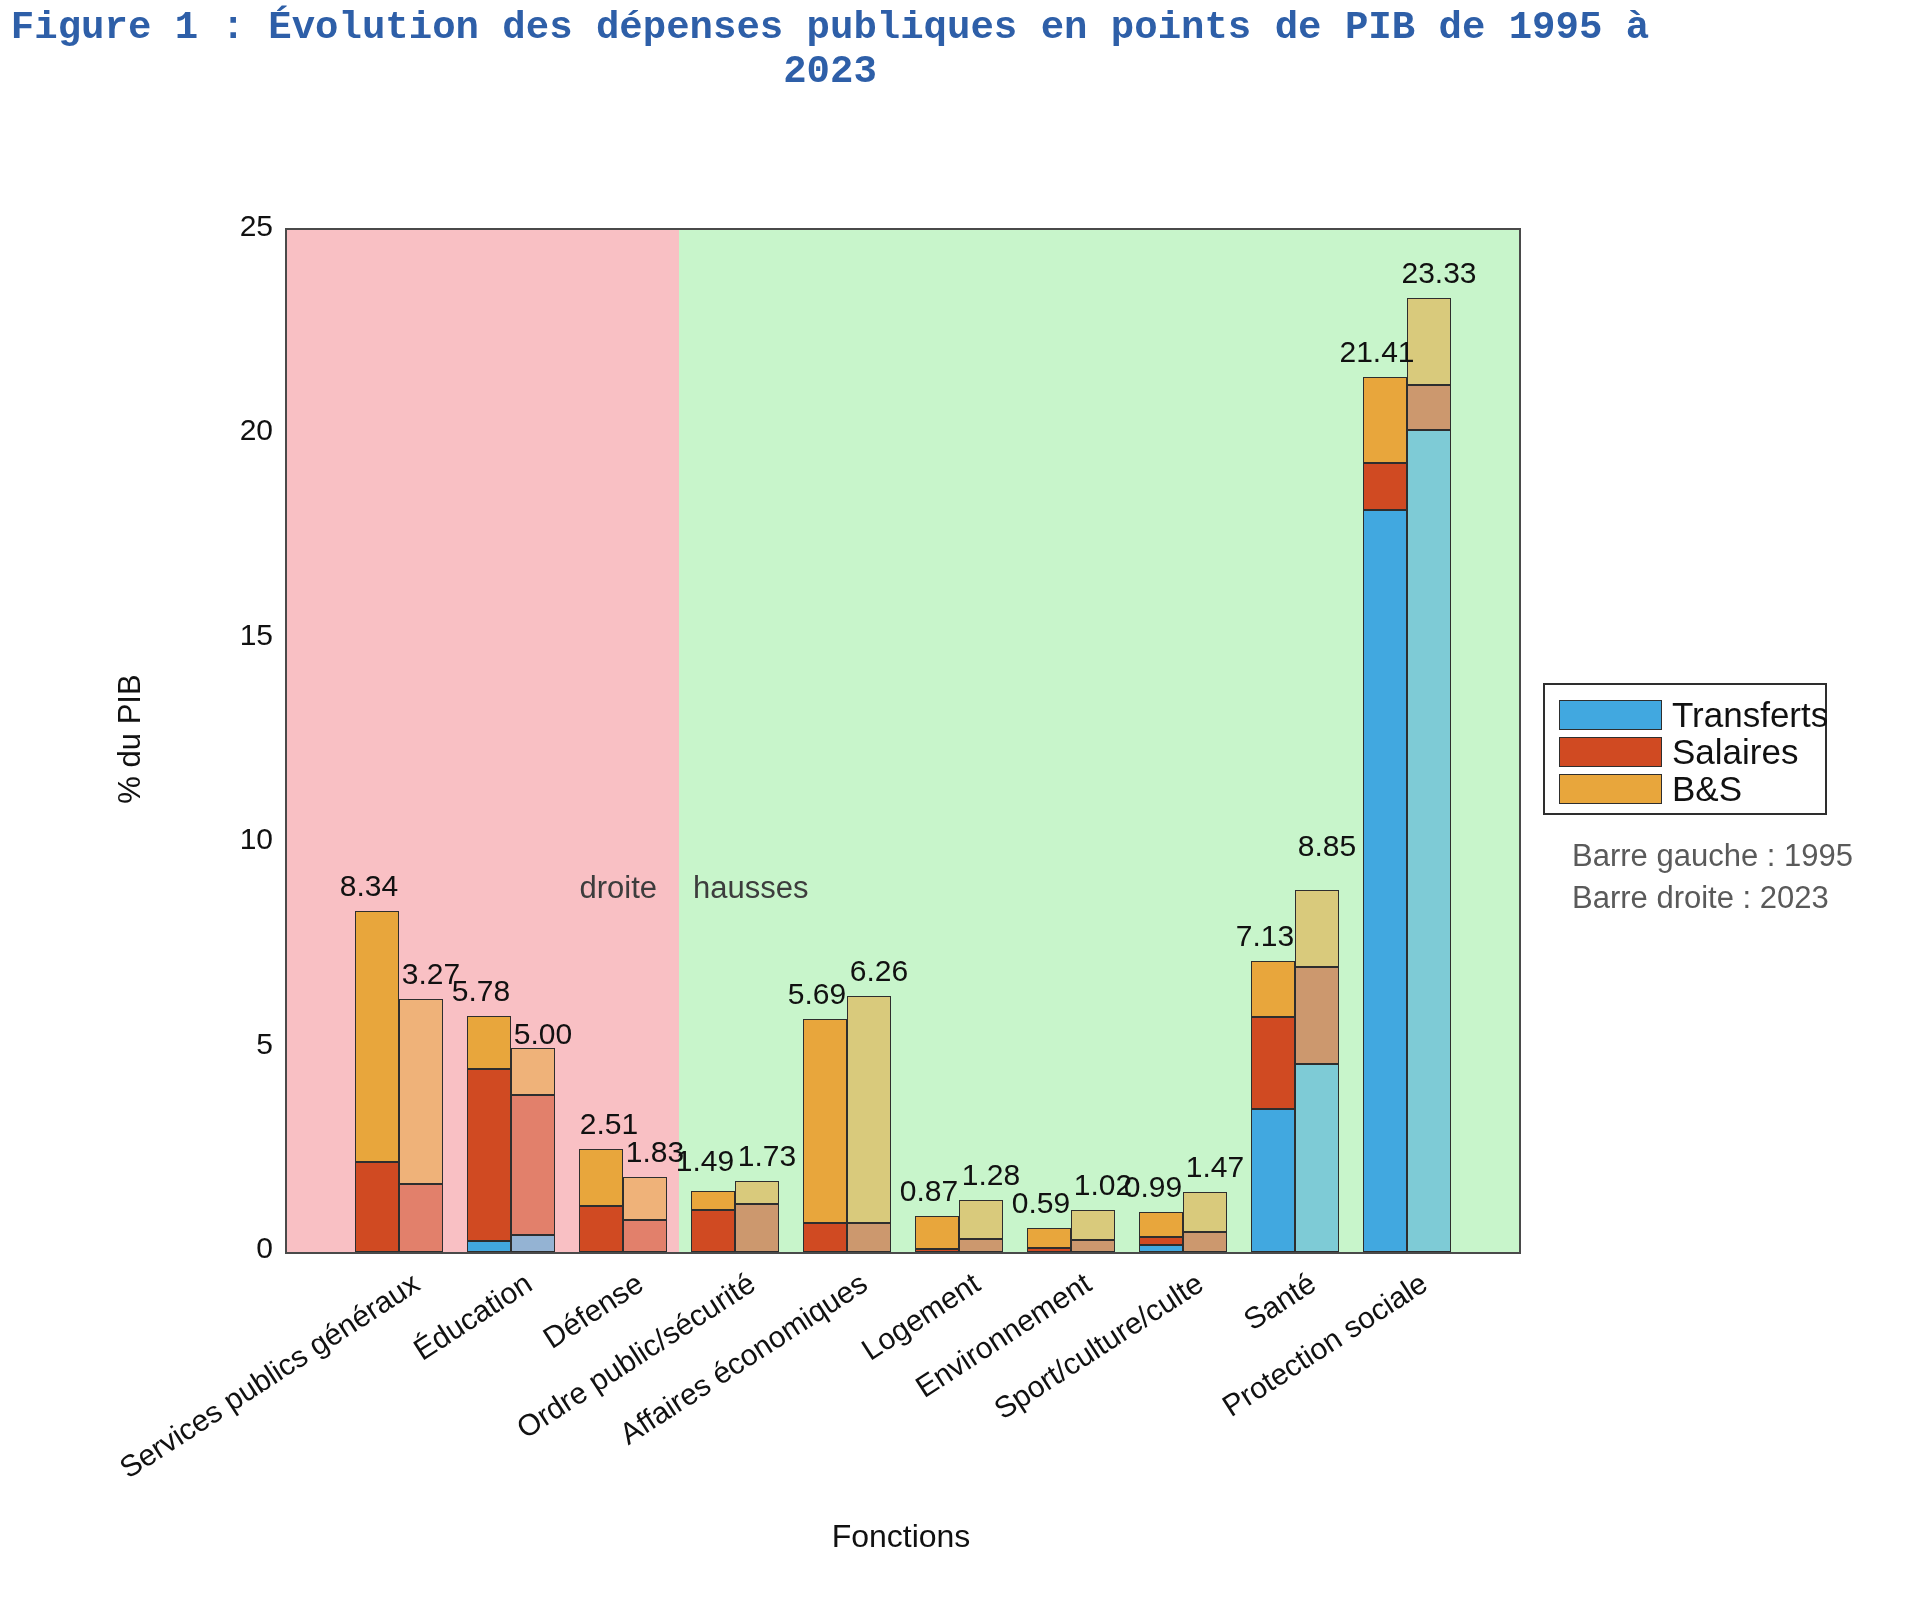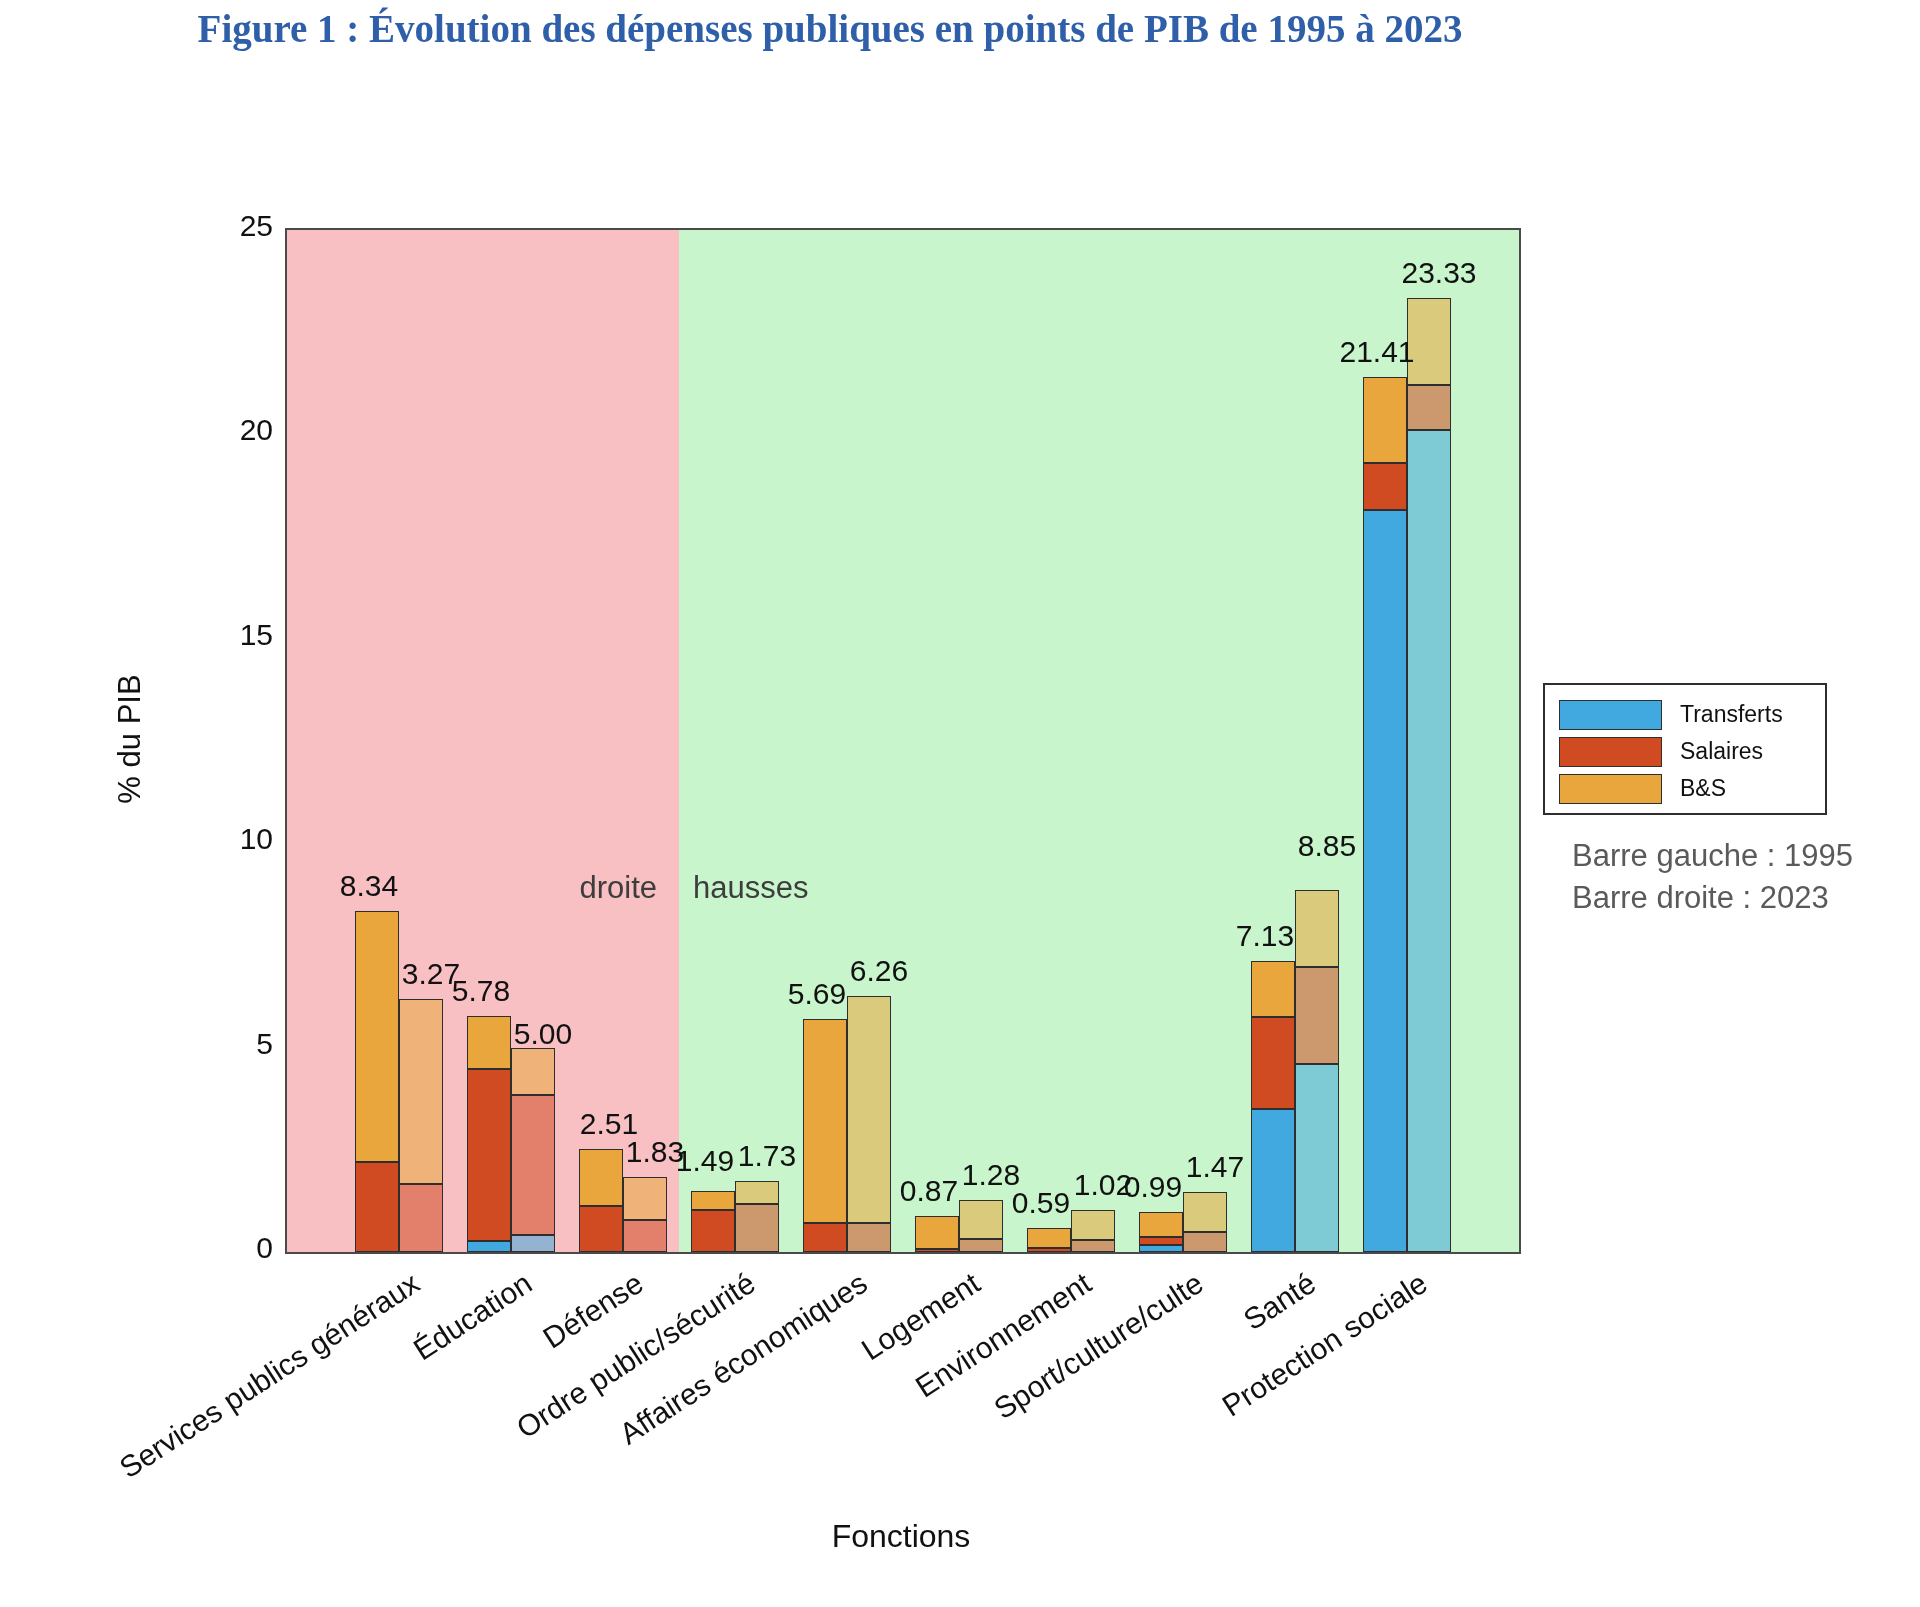--- a/index.html
+++ b/index.html
@@ -1,35 +1,35 @@
 <!DOCTYPE html>
 <html><head>
 <meta charset="utf-8">
 <style>
   html,body{margin:0;padding:0;background:#ffffff;}
   body{width:1920px;height:1607px;position:relative;font-family:"Liberation Sans",sans-serif;color:#000;}
   .title{position:absolute;left:0;top:6px;width:1660px;text-align:center;
-         font-family:Liberation Serif, serif;font-weight:600;font-size:39px;color:#2e5fa8;}
+         font-family:Liberation Mono, monospace;font-weight:600;font-size:39px;color:#2e5fa8;}
   .plot{position:absolute;left:285px;top:228px;width:1232px;height:1022px;
         border:2px solid #4a4a4a;box-sizing:content-box;}
   .region{position:absolute;top:0;height:100%;}
   .region-label{position:absolute;font-size:31px;color:#3d3d3d;white-space:nowrap;}
   .bar-seg{position:absolute;border:1.5px solid #2e2e2e;box-sizing:border-box;}
   .total-label{position:absolute;font-size:30px;color:#111;transform:translateX(-50%);white-space:nowrap;margin-top:36px;}
   .ytick-label{position:absolute;width:80px;text-align:right;font-size:30px;color:#111;}
   .ylabel{position:absolute;left:130px;top:739px;transform:translate(-50%,-50%) rotate(-90deg);
           font-size:31px;color:#111;white-space:nowrap;}
   .xlabel-cat{position:absolute;font-size:30px;color:#111;white-space:nowrap;
               transform-origin:100% 0;transform:rotate(-33deg);}
   .xaxis-title{position:absolute;top:1518px;font-size:32px;color:#111;transform:translateX(-50%);}
   .legend{position:absolute;left:1543px;top:683px;width:284px;height:132px;background:#fff;
           border:2px solid #2e2e2e;box-sizing:border-box;padding:11px 0 0 14px;}
   .legend-row{display:flex;align-items:center;height:37px;}
   .legend-swatch{width:103px;height:30px;border:1.5px solid #2e2e2e;box-sizing:border-box;flex:none;}
-  .legend-text{font-size:23px;margin-left:18px;color:#111;}
+  .legend-text{font-size:35px;margin-left:10px;color:#111;}
   .note{position:absolute;left:1572px;font-size:31px;color:#5a5a5a;white-space:nowrap;}
 </style>
 </head>
 <body>
 
 <div class="title">Figure 1 : Évolution des dépenses publiques en points de PIB de 1995 à 2023</div>
 
 <div class="plot">
   <div class="region" id="region-baisses" style="left: 0px; width: 392px; background: rgb(249, 192, 196);"></div>
   <div class="region" id="region-hausses" style="left: 392px; width: 840px; background: rgb(200, 245, 203);"></div>

